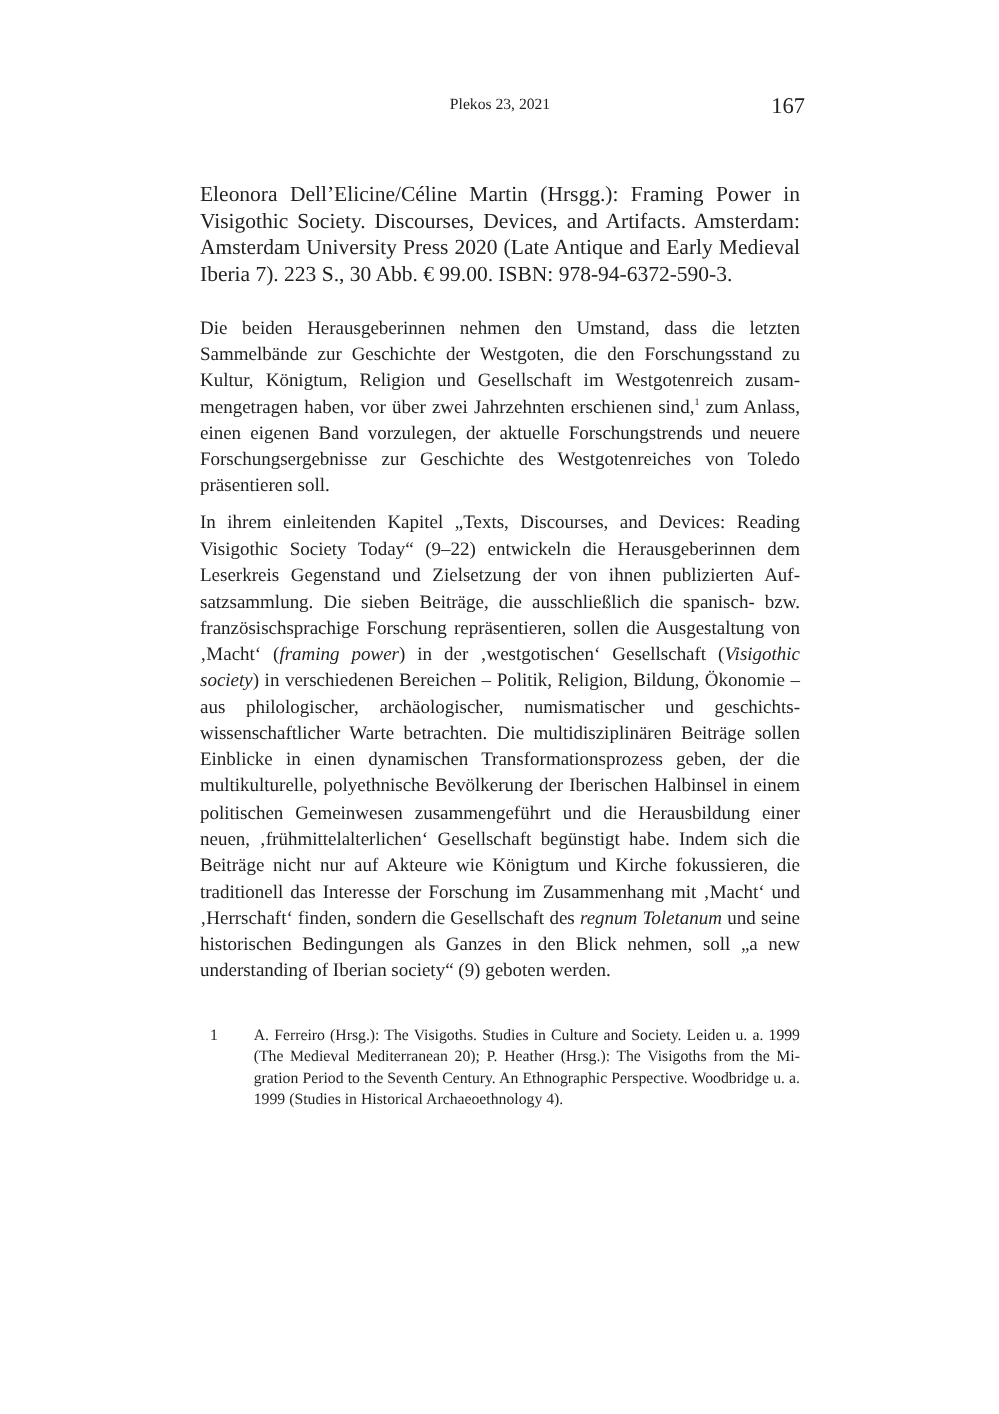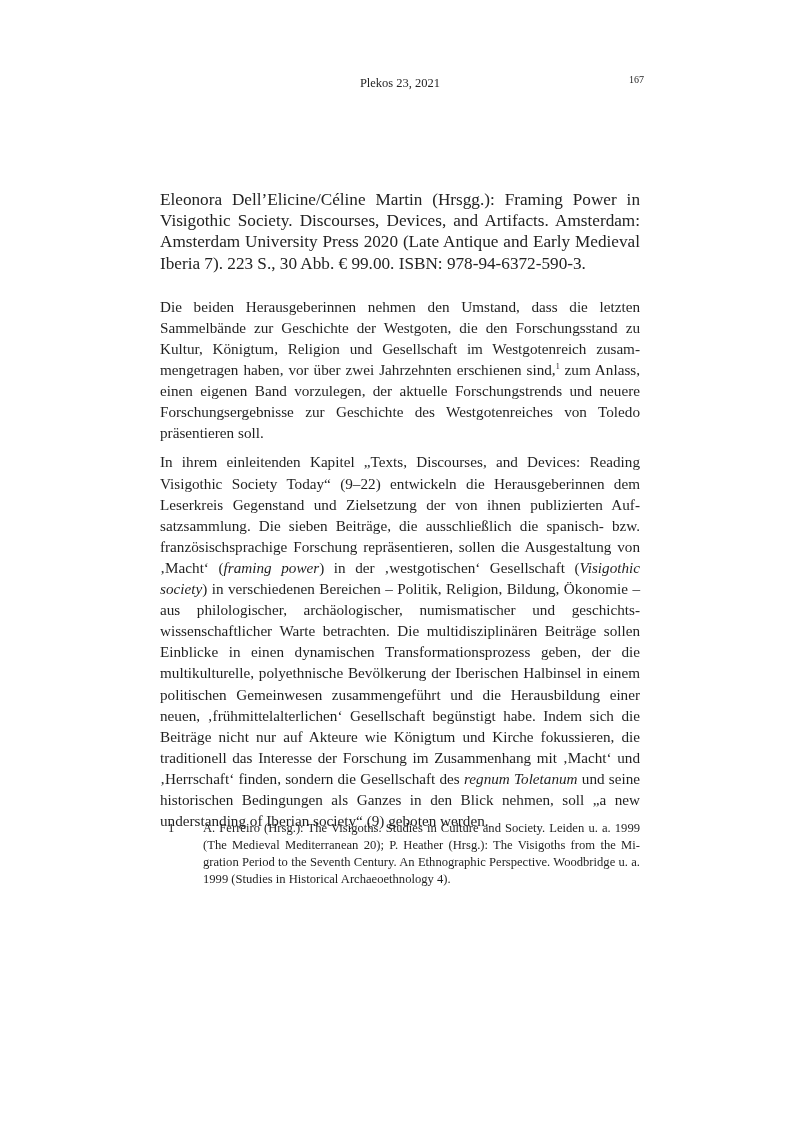--- a/index.html
+++ b/index.html
@@ -32,29 +32,28 @@
     .running-head .journal {
       position: absolute;
       left: 0; right: 0;
       text-align: center;
       top: 2px;
     }
     .running-head .page-num {
       position: absolute;
       right: -4px;
       top: 0;
-      font-size: 10px;
+      font-size: 18px;
       text-align: center;
     }
     .content {
       position: absolute;
       left: 160px;
       top: 145px;
       width: 480px;
-      margin-top: 44px;
     }
     .heading {
       font-size: 17.2px;
       line-height: 21.2px;
       text-align: justify;
       margin: 0 0 22px 0;
       color: #222;
     }
     .para {
       font-size: 15.2px;

